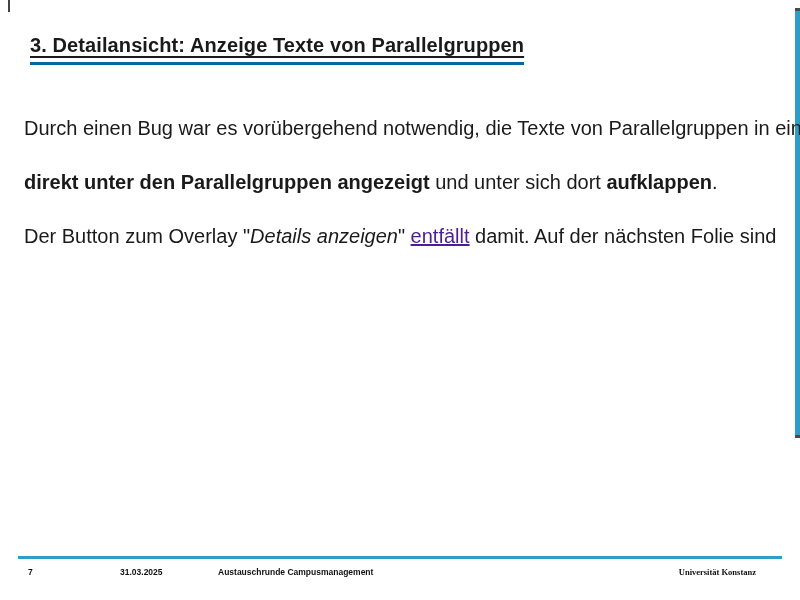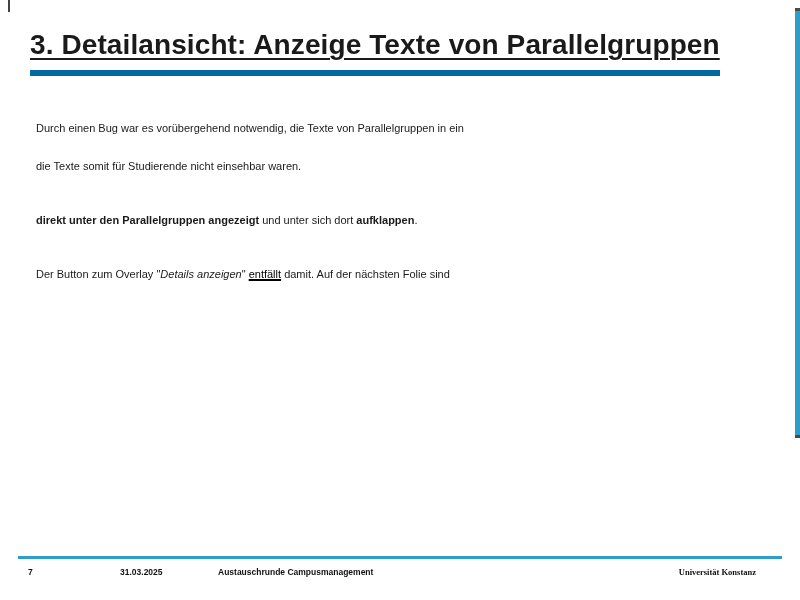--- a/index.html
+++ b/index.html
@@ -21,40 +21,40 @@
   .right-accent-bar {
     position: absolute; right: 0; top: 8px; width: 5px; height: 430px;
     background: #2e9ec7;
     border-top: 3px solid #4a4a4a;
     border-bottom: 3px solid #4a4a4a;
   }
 
   .page-title {
     position: absolute; left: 30px; top: 32px;
     display: inline-block;
-    font-size: 28px; font-weight: bold; line-height: 26px;
+    font-size: 20px; font-weight: bold; line-height: 26px;
     text-decoration: underline;
     text-decoration-thickness: 2px;
     text-underline-offset: 4px;
-    padding-bottom: 12px;
-    border-bottom: 6px solid #0369a1;
+    padding-bottom: 4px;
+    border-bottom: 3px solid #0369a1;
     white-space: nowrap;
     letter-spacing: 0.1px;
   }
 
   .body-text {
-    position: absolute; left: 36px; top: 109px; right: 40px;
-    font-size: 11px; line-height: 38px;
+    position: absolute; left: 24px; top: 109px; right: 40px;
+    font-size: 20px; line-height: 38px;
   }
   .paragraph { margin: 0 0 16px 0; }
   .line { white-space: nowrap; }
   .b { font-weight: bold; }
   .i { font-style: italic; }
   .red-underline {
-    color: #000000;
+    color: #4c1d95;
     text-decoration: underline;
     text-decoration-thickness: 1.5px;
   }
 
   .footer-rule {
     position: absolute; left: 18px; top: 556px;
     width: 764px; height: 3px;
     background: #2e9ec7;
   }
   .footer {
@@ -73,21 +73,20 @@
 
   <div class="corner-mark"></div>
   <div class="right-accent-bar"></div>
 
   <h1 class="page-title">3. Detailansicht: Anzeige Texte von Parallelgruppen</h1>
 
   <div class="body-text">
 
     <p class="paragraph">
       <span class="line" style="display: block;"><span>Durch einen Bug war es vorübergehend notwendig, die Texte von Parallelgruppen in ein</span></span>
-      <span class="line" style="display: block;"><span>die Texte somit für Studierende nicht einsehbar waren.</span></span>
     </p>
 
     <p class="paragraph">
       <span class="line" style="display: block;"><span class="b">direkt unter den Parallelgruppen angezeigt</span><span> und unter sich dort </span><span class="b">aufklappen</span><span>.</span></span>
     </p>
 
     <p class="paragraph">
       <span class="line" style="display: block;"><span>Der Button zum Overlay "</span><span class="i">Details anzeigen</span><span>" </span><span class="red-underline">entfällt</span><span> damit. Auf der nächsten Folie sind</span></span>
     </p>
 

